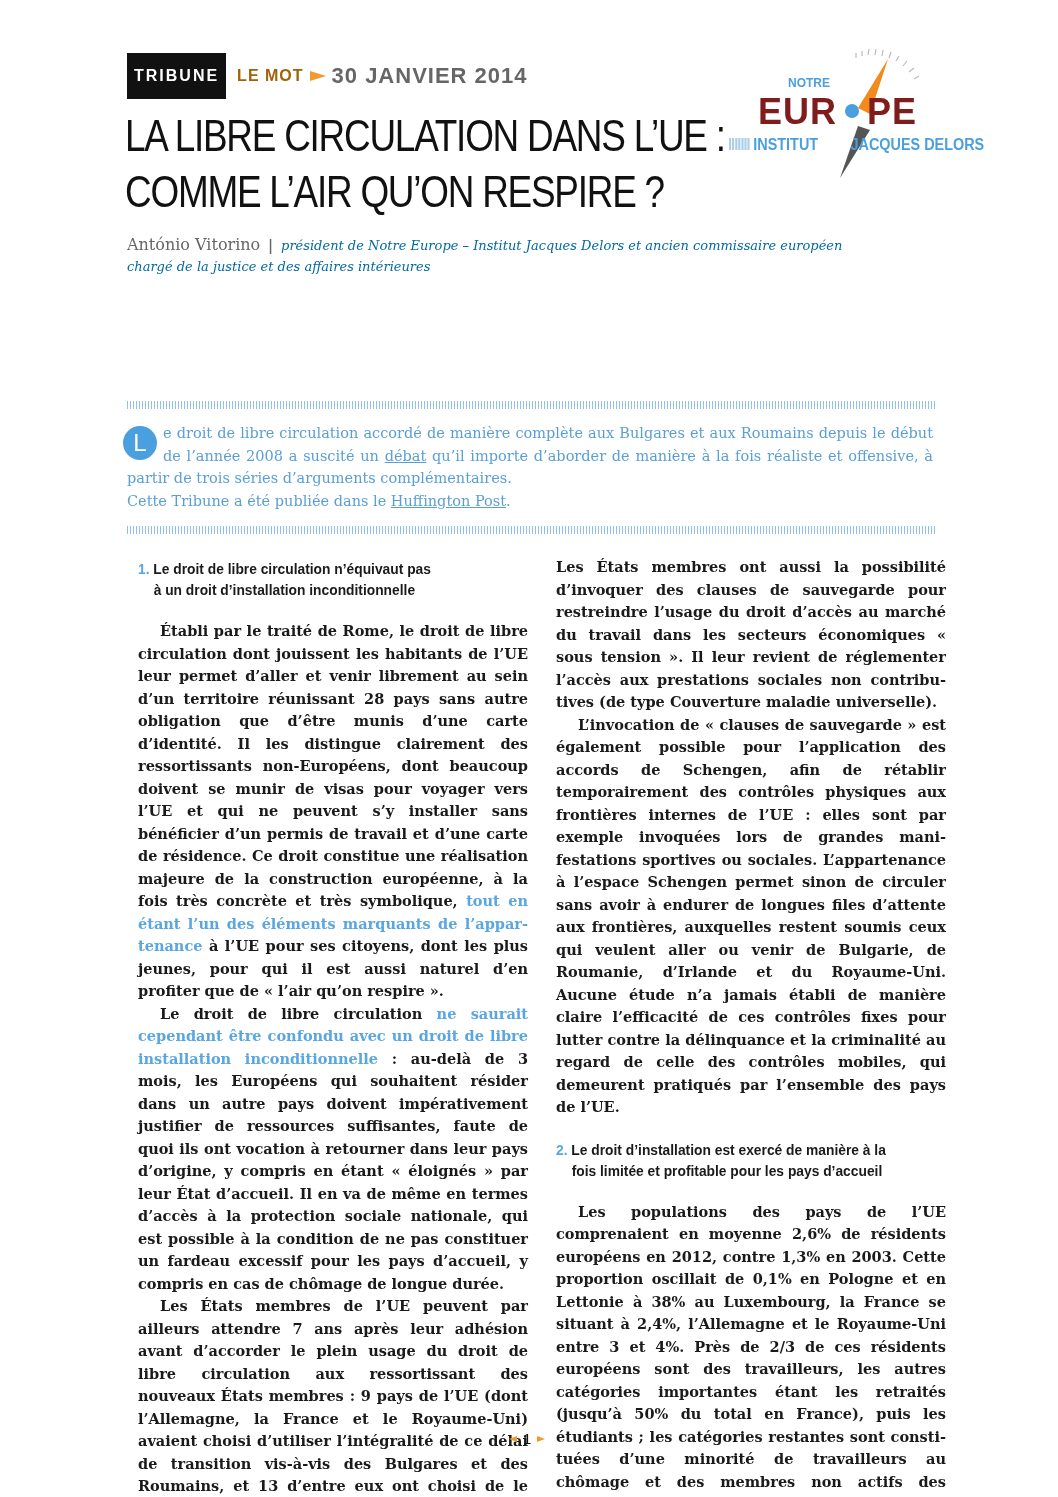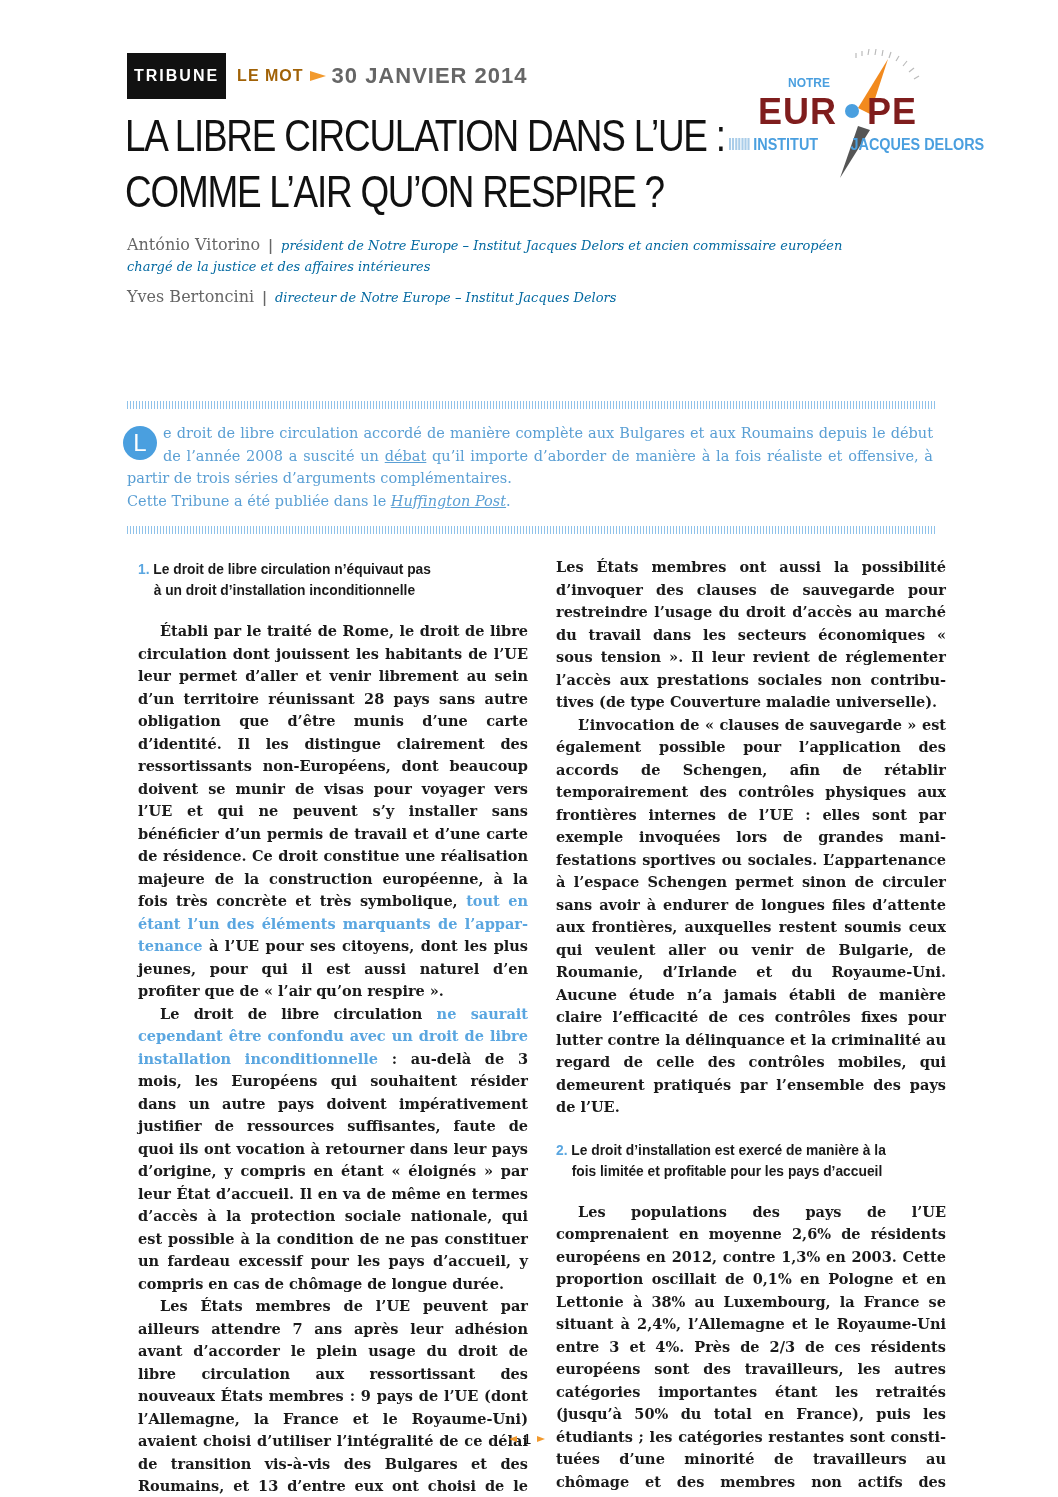--- a/index.html
+++ b/index.html
@@ -23,21 +23,21 @@
   .authors { position: absolute; left: 127px; top: 234px; width: 750px; font-size: 14px; color: #666; line-height: 21px; }
   .author-line { margin-bottom: 9px; }
   .author-name { font-family: "DejaVu Serif", serif; color: #666; font-size: 16px; }
   .author-sep { color: #666; font-weight: bold; margin: 0 3px; }
   .author-role { font-style: italic; color: #0369a1; font-size: 13px; }
 
   .dotted-rule { position: absolute; left: 127px; width: 808px; height: 8px; background: repeating-linear-gradient(90deg, #8fc2ea 0 1px, transparent 1px 3px); }
   .intro { position: absolute; left: 127px; top: 422px; width: 806px; color: #5a9fd4; font-size: 14.5px; line-height: 22.5px; text-align: justify; }
   .dropcap { float: left; width: 34px; height: 34px; border-radius: 50%; background: #4a9fdf; color: #fff; font-family: "Liberation Sans", sans-serif; font-size: 24px; text-align: center; line-height: 34px; margin: 4px 6px 0 -4px; }
   .intro a { color: #5a9fd4; text-decoration: underline; }
-  .intro .italic-link { font-style: italic; }
+  .intro .italic-link { }
 
   .col { position: absolute; top: 556px; width: 390px; font-size: 14.5px; line-height: 22.5px; text-align: justify; hyphens: manual; margin-left: 12px; }
   .col.left { left: 126px; }
   .col.right { left: 544px; }
   .section-heading { font-family: "Liberation Sans", sans-serif; font-weight: bold; font-size: 15px; line-height: 21px; color: #1a1a1a; margin: 2px 0 20px 0; text-align: left; transform: scaleX(0.92); transform-origin: left top; width: 420px; }
   .section-heading .num { color: #5aa6e0; }
   .section-heading .line2 { display: block; padding-left: 17px; }
   p { margin: 0; text-indent: 22px; font-weight: bold; }
   p.noindent { text-indent: 0; }
   .hl { color: #5aa6e0; }
@@ -80,23 +80,20 @@
   </svg>
   <span class="notre">NOTRE</span>
   <span class="europe"><span>EUR</span><span class="dot"></span><span>PE</span></span>
   <span class="institut"><span class="bars">IIIIIII</span><span>INSTITUT</span><span style="display:inline-block;width:36px"></span><span>JACQUES DELORS</span></span>
 </div>
 
 <div class="authors">
   <div class="author-line">
     <span class="author-name">António Vitorino</span><span class="author-sep"> | </span><span class="author-role">président de Notre Europe – Institut Jacques Delors et ancien commissaire européen chargé de la justice et des affaires intérieures</span>
   </div>
-  <div class="author-line">
-    <span class="author-name">Yves Bertoncini</span><span class="author-sep"> | </span><span class="author-role">directeur de Notre Europe – Institut Jacques Delors</span>
-  </div>
 </div>
 
 <div class="dotted-rule" style="top:401px;"></div>
 <div class="intro">
   <span class="dropcap">L</span>
   <span>e droit de libre circulation accordé de manière complète aux Bulgares et aux Roumains depuis le début de l’année 2008 a suscité un </span><a href="#">débat</a><span> qu’il importe d’aborder de manière à la fois réaliste et offensive, à partir de trois séries d’arguments complémentaires.</span><br>
   <span>Cette Tribune a été publiée dans le </span><a href="#" class="italic-link">Huffington Post</a><span>.</span>
 </div>
 <div class="dotted-rule" style="top:526px;"></div>
 

